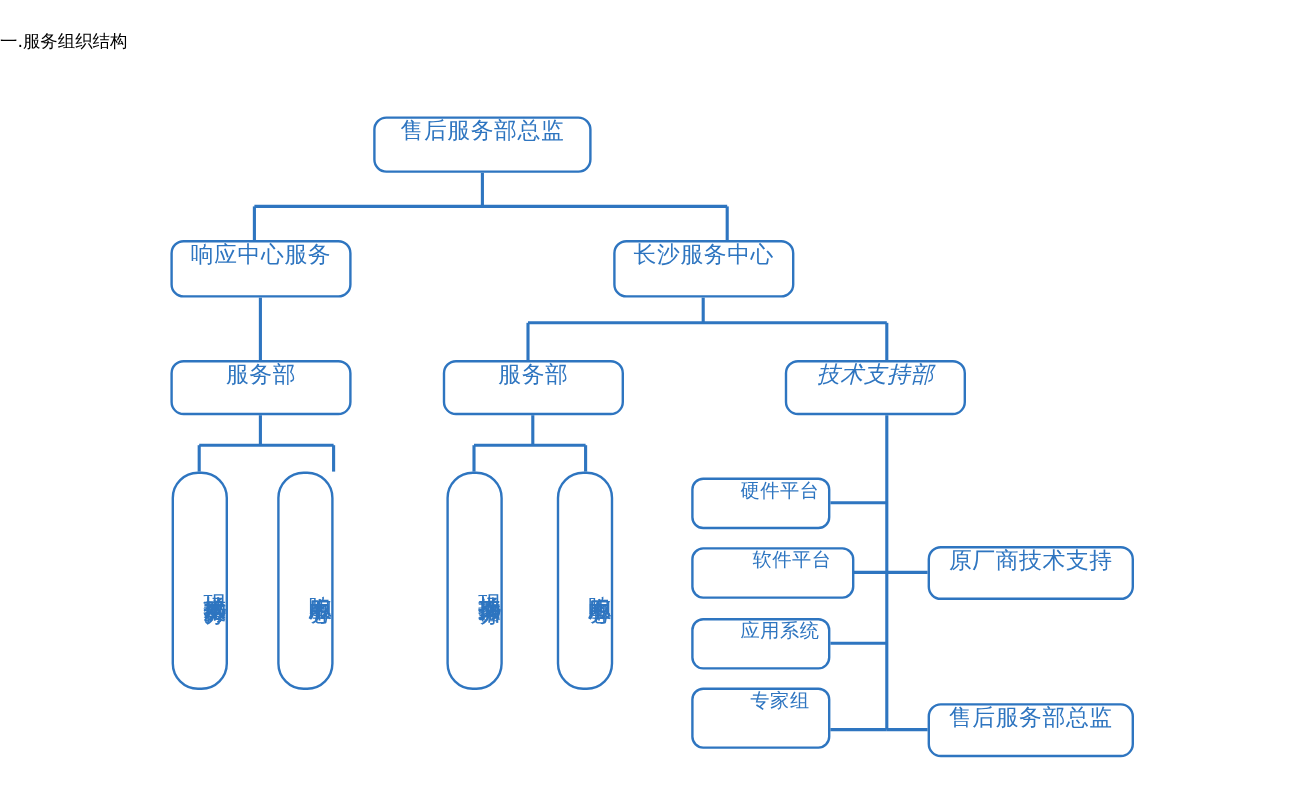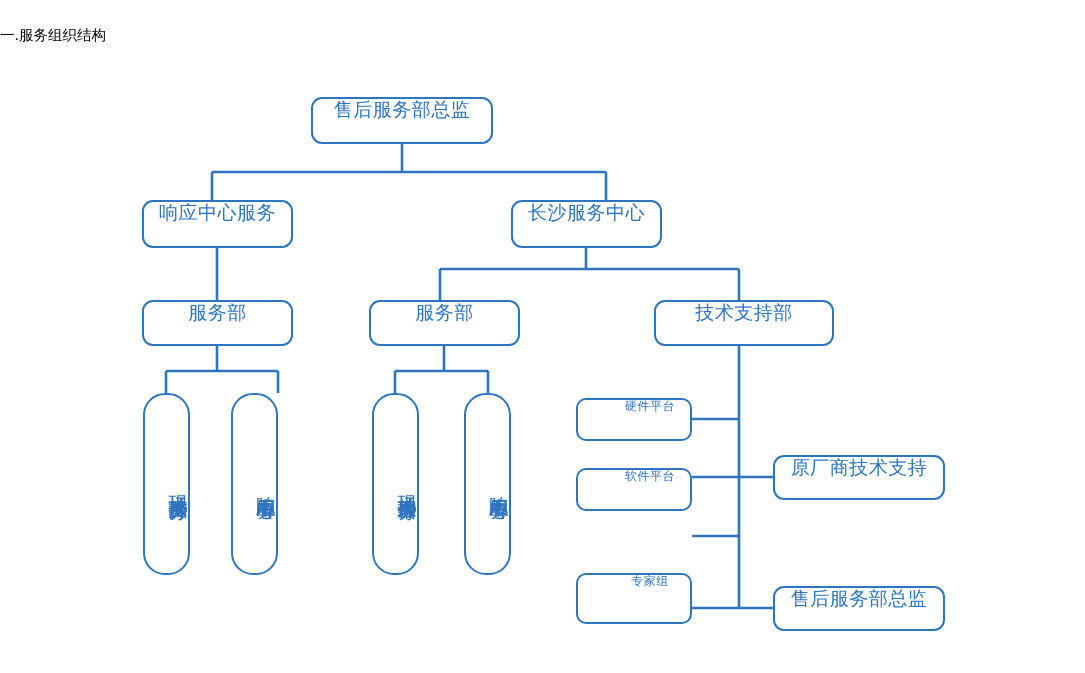--- a/index.html
+++ b/index.html
@@ -57,21 +57,21 @@
     letter-spacing: 0.5px;
   }
   .node.vertical {
     writing-mode: vertical-rl;
     text-orientation: upright;
     border-radius: 22px;
     letter-spacing: 1px;
     line-height: 1;
   }
   .node.small {
-    font-size: 12px;
+    font-size: 16px;
     border-radius: 10px;
     padding-left: 32px;
   }
 </style>
 </head>
 <body>
 
 <div id="canvas">
 
   <div class="page-title">一.服务组织结构</div>
@@ -123,43 +123,46 @@
   <div class="node" style="left:511px; top:200px; width:151px; height:48px;">
     <span>长沙服务中心</span>
   </div>
 
   <div class="node" style="left:142px; top:300px; width:151px; height:46px;">
     <span>服务部</span>
   </div>
   <div class="node" style="left:369px; top:300px; width:151px; height:46px;">
     <span>服务部</span>
   </div>
-  <div class="node" style="left:654px; top:300px; width:180px; height:46px;">
+  <div class="node" style="left:654px; top:300px; width:151px; height:46px;font-style:italic;">
     <span>技术支持部</span>
   </div>
 
   <div class="node vertical" style="left:143px; top:393px; width:47px; height:182px;">
     <span>现场技术支持服务</span>
   </div>
   <div class="node vertical" style="left:231px; top:393px; width:47px; height:182px;">
     <span>响应中心服务</span>
   </div>
 
   <div class="node vertical" style="left:372px; top:393px; width:47px; height:182px;">
     <span>现场支持培训服务</span>
   </div>
   <div class="node vertical" style="left:464px; top:393px; width:47px; height:182px;">
     <span>响应中心服务</span>
   </div>
 
   <div class="node small" style="left:576px; top:398px; width:116px; height:43px;">
     <span>硬件平台</span>
   </div>
-  <div class="node small" style="left:576px; top:468px; width:116px; height:43px;">
+  <div class="node small" style="left:576px; top:456px; width:136px; height:43px;">
     <span>软件平台</span>
+  </div>
+  <div class="node small" style="left:576px; top:515px; width:116px; height:43px;">
+    <span>应用系统</span>
   </div>
   <div class="node small" style="left:576px; top:573px; width:116px; height:51px;">
     <span>专家组</span>
   </div>
 
   <div class="node" style="left:773px; top:455px; width:172px; height:45px;">
     <span>原厂商技术支持</span>
   </div>
   <div class="node" style="left:773px; top:586px; width:172px; height:45px;">
     <span>售后服务部总监</span>

